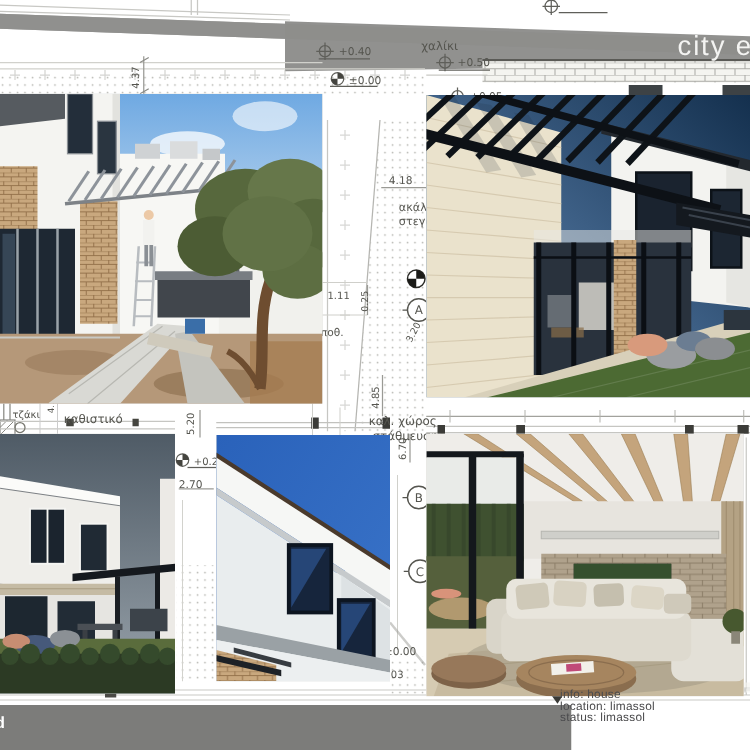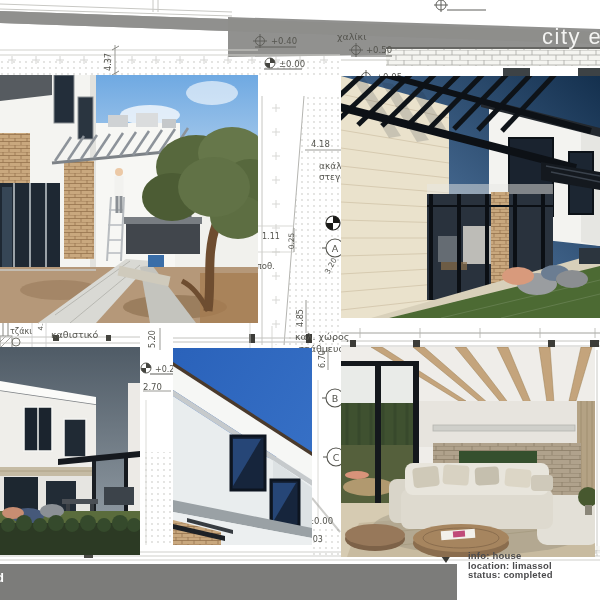--- a/index.html
+++ b/index.html
@@ -12,22 +12,22 @@
   .p2{left:341px;top:76px;width:259px;height:242px;}
   .p3{left:0;top:347px;width:140px;height:208px;}
   .p4{left:173px;top:348px;width:139px;height:197px;}
   .p5{left:341px;top:347px;width:254px;height:210px;}
   .banner-text{position:absolute;left:542px;top:24px;z-index:3;color:#f4f4f2;
     font-size:22px;font-weight:400;letter-spacing:1.5px;white-space:nowrap;}
   .bottom-bar{position:absolute;left:0;top:564px;width:457px;height:36px;
     background:#7c7c7a;z-index:3;overflow:hidden;}
   .bar-fragment{position:absolute;left:-4px;top:6px;color:#fff;font-weight:bold;
     font-size:13px;}
-  .info-block{position:absolute;left:468px;top:551px;z-index:3;color:#4b4b4d;
-    font-size:9.5px;line-height:9.6px;letter-spacing:.2px;font-weight:bold;}
+  .info-block{position:absolute;left:448px;top:551px;z-index:3;color:#4b4b4d;
+    font-size:9.5px;line-height:9.6px;letter-spacing:.2px;}
   .dl{fill:#55554f;font-family:"DejaVu Sans",sans-serif;}
 </style>
 </head>
 <body>
 
 <div class="stage">
 
   <svg class="drawing-layer" width="600" height="600" viewBox="0 0 600 600">
     <defs>
       <pattern id="stip" width="6" height="6" patternUnits="userSpaceOnUse">
@@ -469,16 +469,16 @@
 
   <div class="banner-text">city e</div>
 
   <div class="bottom-bar">
     <span class="bar-fragment">d</span>
   </div>
 
   <div class="info-block">
     <div>info: house</div>
     <div>location: limassol</div>
-    <div>status: completed</div>
+    <div>status: limassol</div>
   </div>
 
 </div>
 
 </body></html>

